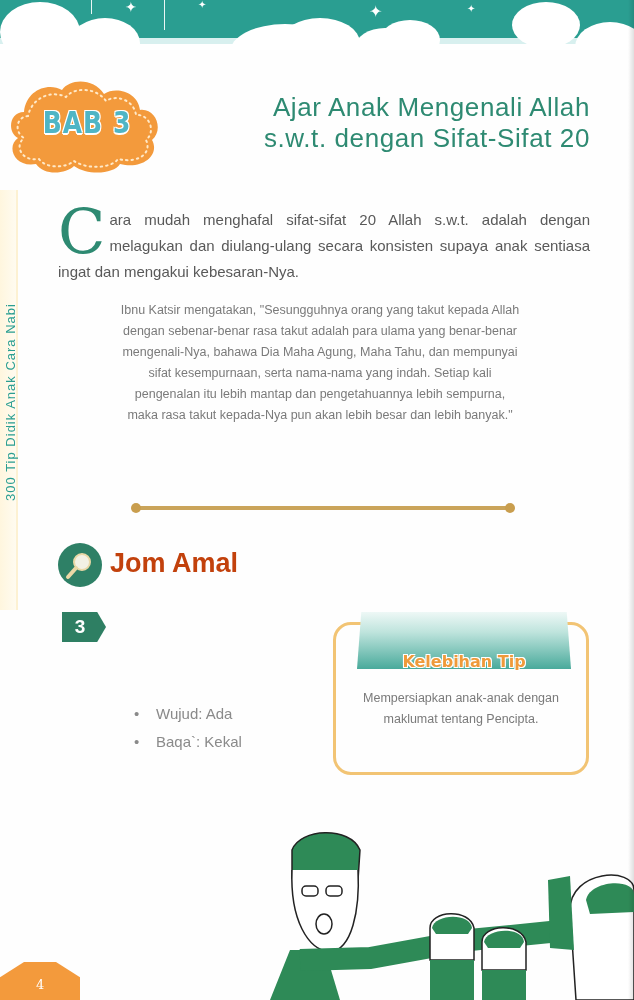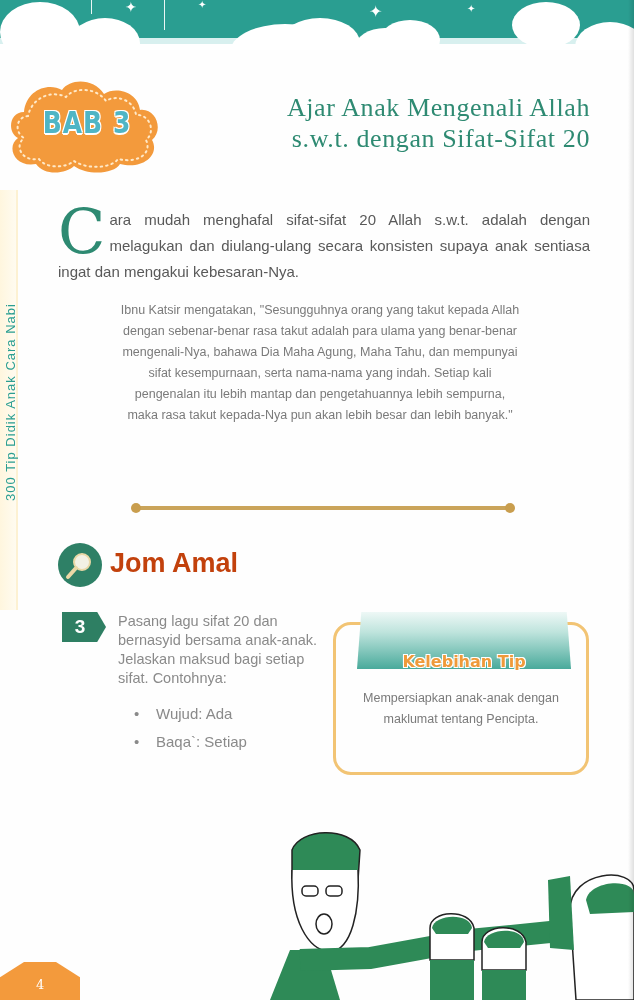--- a/index.html
+++ b/index.html
@@ -41,21 +41,21 @@
   .bab-label {
     position: absolute; left: 38px; top: 36px; width: 90px; text-align: center;
     font-family: "DejaVu Sans", sans-serif; font-weight: bold; font-size: 25px;
     color: #4fb5c5; letter-spacing: 1px;
     text-shadow: 1px 1px 0 #fff, -1px -1px 0 #fff, 1px -1px 0 #fff, -1px 1px 0 #fff, 0 2px 0 #fff;
     transform: scaleY(1.2);
   }
 
   .chapter-title {
     position: absolute; left: 190px; top: 92px; width: 400px;
-    color: #2e8a72; font-family: Liberation Serif, serif;
+    color: #2e8a72; font-family: Liberation Sans, sans-serif;
     font-size: 26px; line-height: 31px; letter-spacing: 0.6px; text-align: right;
   }
 
   .intro {
     position: absolute; left: 58px; top: 207px; width: 532px;
     color: #595959; font-size: 15px; line-height: 26px; text-align: justify;
   }
   .dropcap {
     float: left; font-family: "DejaVu Serif", serif; font-size: 62px; line-height: 46px;
     color: #2e8a72; margin: 2px 4px 0 0;
@@ -197,25 +197,24 @@
     <svg width="44" height="44" viewBox="0 0 44 44">
       <circle cx="24" cy="19" r="8" fill="#f3f1e4" stroke="#e9d8a6" stroke-width="2"></circle>
       <line x1="18" y1="25" x2="10" y2="34" stroke="#e9d8a6" stroke-width="4" stroke-linecap="round"></line>
     </svg>
   </div>
   <div class="jom-title">Jom Amal</div>
 
   <div class="step-badge">
     <div class="step-num">3</div>
   </div>
-  <div class="step-text">Pasang lagu sifat 20 dan bernasyid bersama anak-anak. Jelaskan maksud bagi setiap sifat. Contohnya:</div>
 
   <ul class="bullets">
     <li><span class="bullet-dot">•</span><span>Wujud: Ada</span></li>
-    <li><span class="bullet-dot">•</span><span>Baqa`: Setiap</span></li>
+    <li><span class="bullet-dot">•</span><span>Baqa`: Kekal</span></li>
   </ul>
 
   <div class="tip-box"></div>
   <div class="tip-ribbon"></div>
   <div class="tip-title">Kelebihan Tip</div>
   <div class="tip-body">Mempersiapkan anak-anak dengan maklumat tentang Pencipta.</div>
 
   <svg class="illustration" viewBox="0 0 404 170">
 
     <path d="M60 120 L40 170 L110 170 L95 120 Z" fill="#2e8a57"></path>

